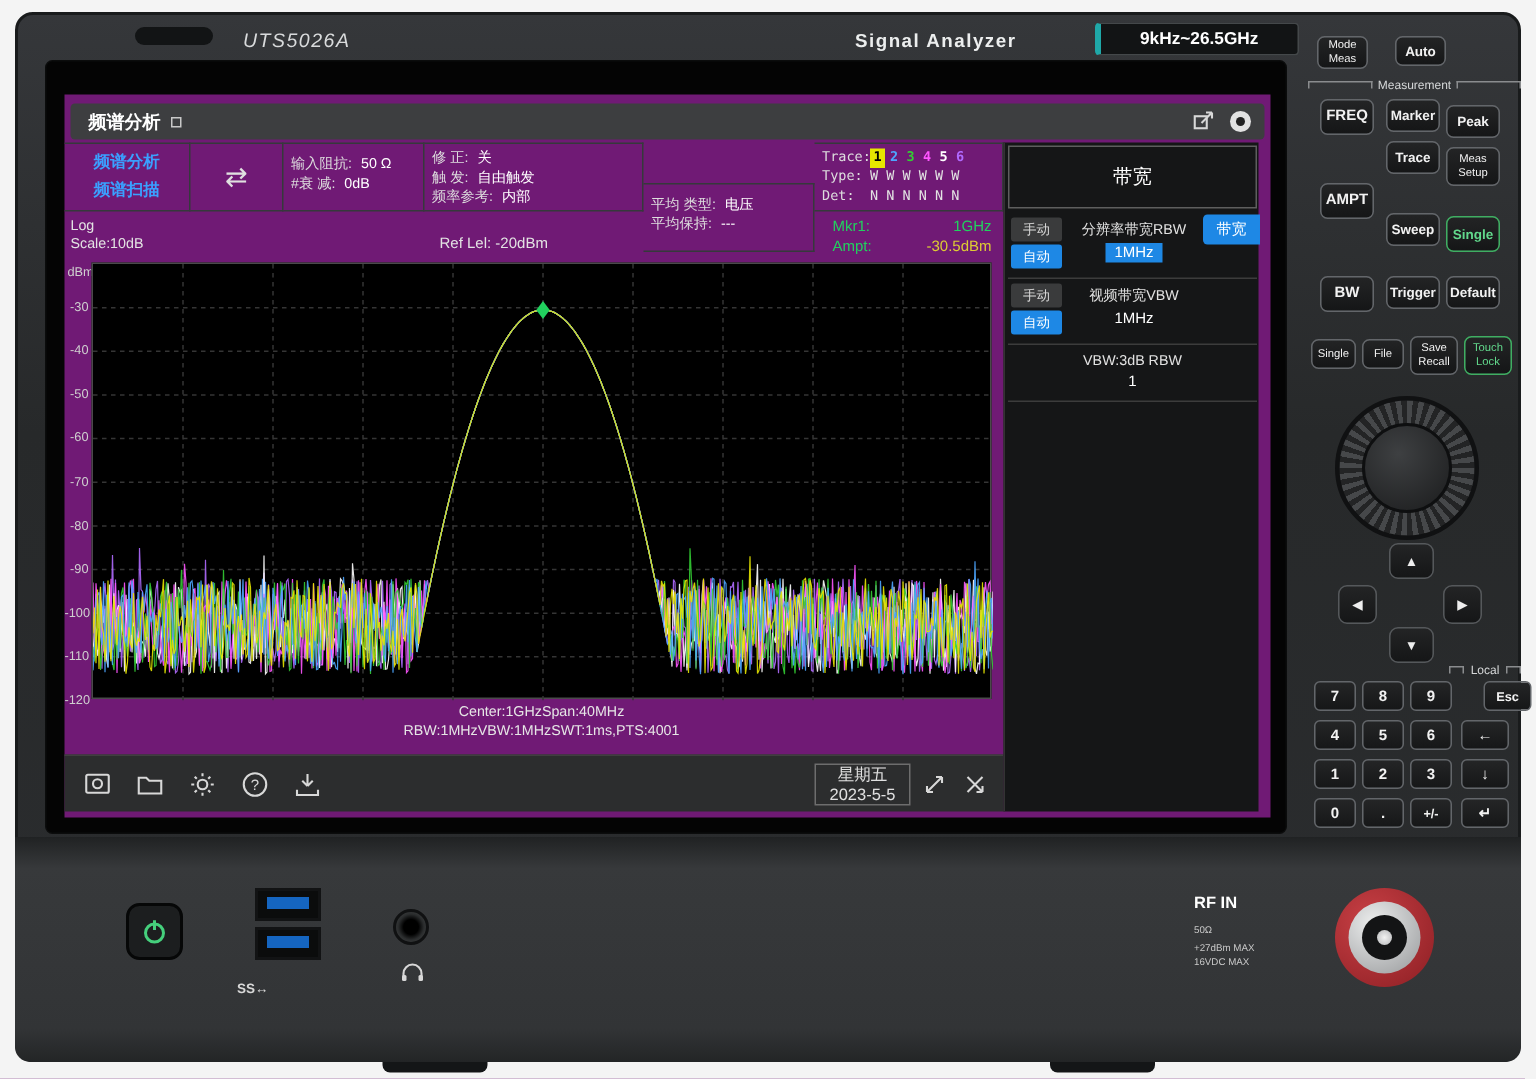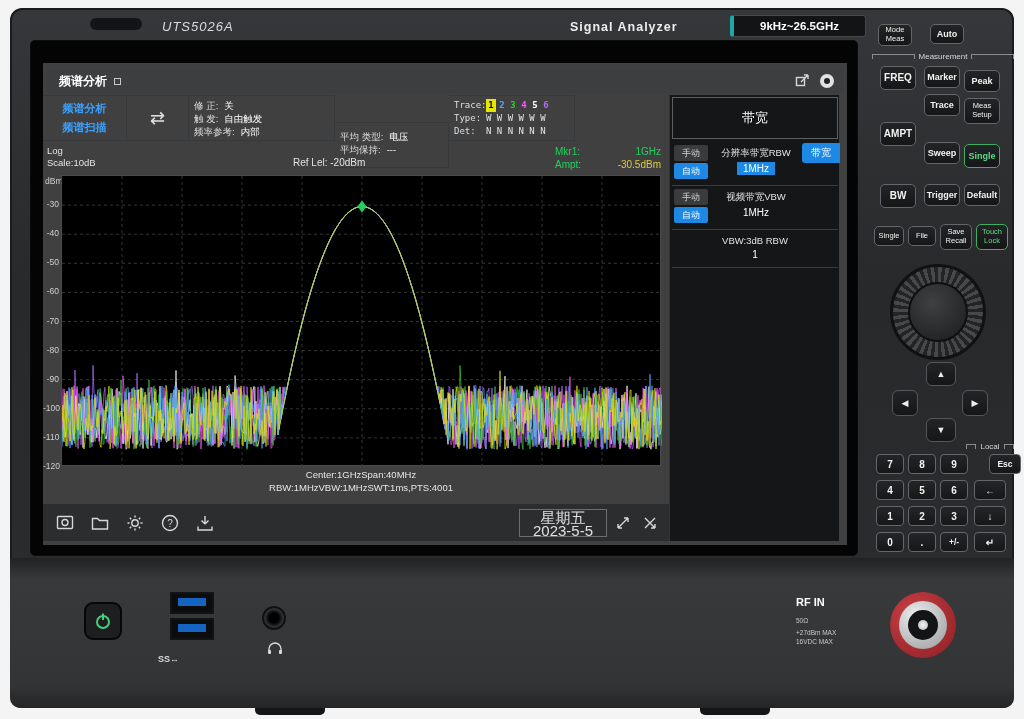--- a/index.html
+++ b/index.html
@@ -18,21 +18,21 @@
   .vent { position:absolute; left:80px; top:10px; width:52px; height:12px; background:#121415; border-radius:6px; }
   .model { position:absolute; left:152px; top:11px; color:#d9dbdc; font-size:13px; font-weight:normal; font-style:italic; letter-spacing:1px; }
   .dev-title { position:absolute; left:560px; top:12px; color:#eceeee; font-size:12.5px; font-weight:bold; letter-spacing:1px; }
   .freq-badge { position:absolute; left:720px; top:7px; width:136px; height:22px; background:#121415;
                 border:1px solid #44484a; border-left:4px solid #1fa8a8; border-radius:3px;
                 color:#fff; font-size:11.5px; font-weight:bold; display:flex; align-items:center; justify-content:center; }
 
   
   .screen { position:absolute; left:30px; top:40px; width:828px; height:516px; background:#040404;
             border-radius:5px; border:1px solid #0b0c0c; }
-  .ui { position:absolute; left:42px; top:62px; width:804px; height:482px; background:#404040; font-size:10px; color:#e3e3e3; }
+  .ui { position:absolute; left:42px; top:62px; width:804px; height:482px; background:#701a75; font-size:10px; color:#e3e3e3; }
 
   .titlebar { position:absolute; left:4px; top:6px; width:796px; height:24px; background:#3d3e40; border-radius:3px;
               display:flex; align-items:center; }
   .tab { display:flex; align-items:center; gap:7px; padding:0 12px; color:#fff; font-size:12px; font-weight:bold; height:100%; }
   .tab-sq { width:7px; height:7px; border:1px solid #c9c9c9; }
   .tb-icons { margin-left:auto; display:flex; align-items:center; gap:9px; padding-right:8px; }
 
   
   .band { position:absolute; left:0; top:32px; width:626px; height:46px; display:flex; }
   .cell { border-right:1px solid #35393b; border-top:1px solid #35393b; border-bottom:1px solid #35393b;
@@ -65,21 +65,21 @@
   #y-labels span { position:absolute; left:0; width:16px; text-align:right; font-size:8.5px; color:#cfcfcf; }
   .dbm-lbl { position:absolute; left:2px; top:113px; font-size:8.5px; color:#cfcfcf; }
 
   .f-line { position:absolute; left:18px; width:600px; display:flex; justify-content:center; font-size:9.5px; color:#e6e6e6; }
   .f1 { top:406px; } .f2 { top:419px; }
 
   
   .statusbar { position:absolute; left:0; top:440px; width:626px; height:38px; background:#2c2d2e; border-top:1px solid #404040;
                display:flex; align-items:center; }
   .sb-icon { width:26px; height:26px; margin-left:9px; display:flex; align-items:center; justify-content:center; }
-  .date-box { margin-left:auto; width:88px; height:28px; border:1px solid #6d6d6d; text-align:center; font-size:15px;
+  .date-box { margin-left:auto; width:64px; height:28px; border:1px solid #6d6d6d; text-align:center; font-size:11px;
               line-height:13px; color:#e0e0e0; padding-top:1px; }
   .sb-right { display:flex; gap:4px; margin:0 8px 0 6px; }
   .sb-mini { width:22px; height:26px; display:flex; align-items:center; justify-content:center; }
 
   
   .menu { position:absolute; left:626px; top:32px; width:170px; height:446px; background:#151617; border-left:1px solid #333; }
   .menu-header { position:absolute; left:2px; top:2px; width:166px; height:42px; border:1px solid #5e5e5e;
                  display:flex; align-items:center; justify-content:center; font-size:13px; color:#fff; }
   .mbtn { position:absolute; left:4px; width:34px; height:16px; background:#3a3b3c; color:#d8d8d8; font-size:9px;
           display:flex; align-items:center; justify-content:center; border-radius:2px; }
@@ -168,20 +168,30 @@
       </div>
     </div>
 
     <div class="band">
       <div class="cell nav-cell">
         <div class="nav-item">频谱分析</div>
         <div class="nav-item">频谱扫描</div>
       </div>
       <div class="cell loop-cell">
         <span class="loop-glyph">⇄</span>
+      </div>
+      <div class="cell c-input">
+        <div class="kv">
+            <span class="k">输入阻抗:</span>
+            <span class="v">50 Ω</span>
+          </div>
+        <div class="kv">
+            <span class="k">#衰  减:</span>
+            <span class="v">0dB</span>
+          </div>
       </div>
       <div class="cell c-trig">
         <div class="kv">
             <span class="k">修  正:</span>
             <span class="v">关</span>
           </div>
         <div class="kv">
             <span class="k">触  发:</span>
             <span class="v">自由触发</span>
           </div>

